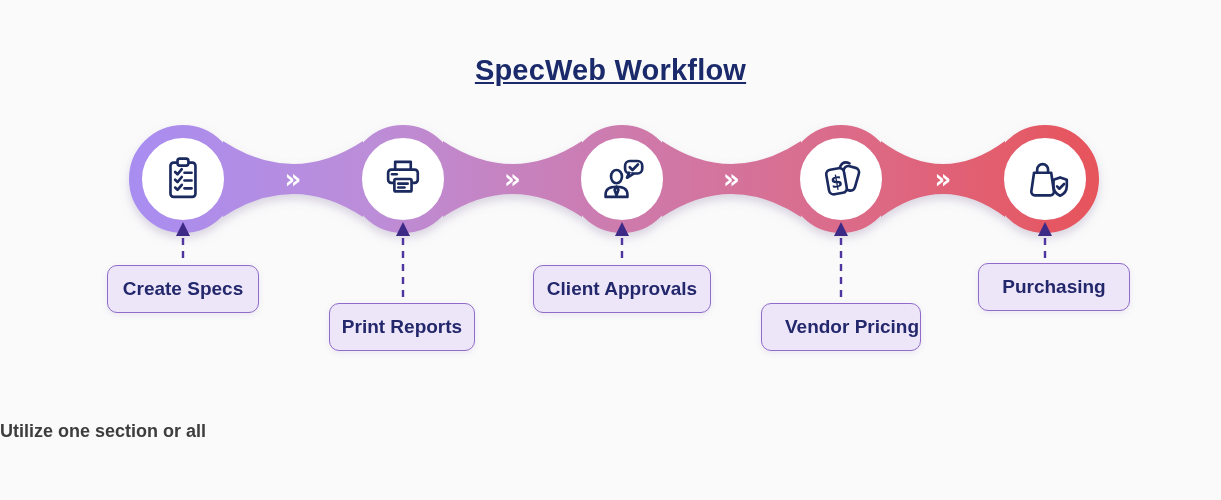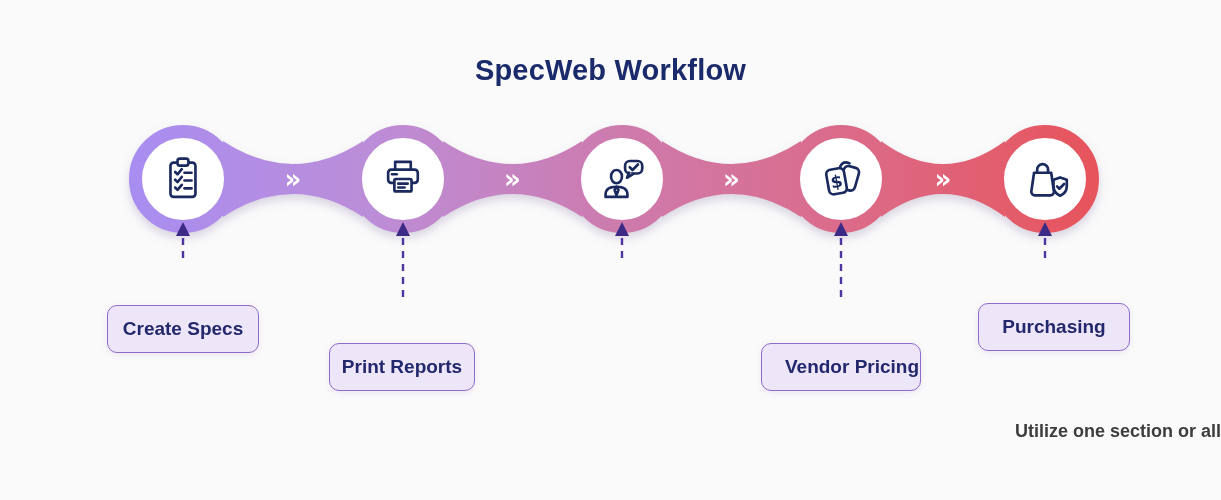--- a/index.html
+++ b/index.html
@@ -2,39 +2,38 @@
 <html><head>
 <meta charset="utf-8">
 <style>
   html,body{margin:0;padding:0;background:#ffffff;}
   .stage{
     position:relative;width:1221px;height:500px;background:#fafafa;
     overflow:hidden;font-family:"Liberation Sans",sans-serif;
   }
   .page-title{
     position:absolute;left:0;right:0;top:54px;text-align:center;
-    font-size:29px;font-weight:bold;color:#1b2a6b;letter-spacing:.2px;
+    font-size:29px;font-weight:bold;color:#1b2a6b;letter-spacing:.2px;text-decoration:underline;
   }
   .chain-svg{position:absolute;left:0;top:0;}
   .label-box{
     position:absolute;height:48px;box-sizing:border-box;
     display:flex;align-items:center;justify-content:center;
     background:#ede6f9;border:1.6px solid #8f6cc9;border-radius:10px;
     color:#23276b;font-size:19px;font-weight:700;
     box-shadow:0 2px 6px rgba(120,90,180,0.12);
-    margin-top:40px;
   }
   .box-1{left:107px;top:265px;width:152px;}
   .box-2{left:329px;top:303px;width:146px;text-align:right;}
   .box-3{left:533px;top:265px;width:178px;}
   .box-4{left:761px;top:303px;width:160px;padding-left:22px;}
   .box-5{left:978px;top:263px;width:152px;}
   .footer-note{
-    position:absolute;left:0;right:0;top:421px;text-align:right;
-    font-size:18px;font-weight:700;color:#3d3d3d;margin-left:26px;
+    position:absolute;left:0;right:0;top:421px;text-align:left;
+    font-size:18px;font-weight:700;color:#3d3d3d;
   }
 </style>
 </head>
 <body>
 
 <div class="stage">
 
   <div class="page-title">SpecWeb Workflow</div>
 
   <svg class="chain-svg" width="1221" height="500" viewBox="0 0 1221 500">
@@ -135,18 +134,19 @@
       <path d="M834 236 L848 236 L841 222 Z" fill="#3d2a87" stroke="none"></path>
       <line x1="841" y1="238" x2="841" y2="301" stroke="#4e35a0" stroke-width="2.4" stroke-dasharray="7 6"></line>
 
       <path d="M1038 236 L1052 236 L1045 222 Z" fill="#3d2a87" stroke="none"></path>
       <line x1="1045" y1="238" x2="1045" y2="261" stroke="#4e35a0" stroke-width="2.4" stroke-dasharray="7 6"></line>
     </g>
   </svg>
 
   <div class="label-box box-1">Create Specs</div>
   <div class="label-box box-2">Print Reports</div>
+  <div class="label-box box-3">Client Approvals</div>
   <div class="label-box box-4">Vendor Pricing</div>
   <div class="label-box box-5">Purchasing</div>
 
   <div class="footer-note">Utilize one section or all</div>
 
 </div>
 
 </body></html>

